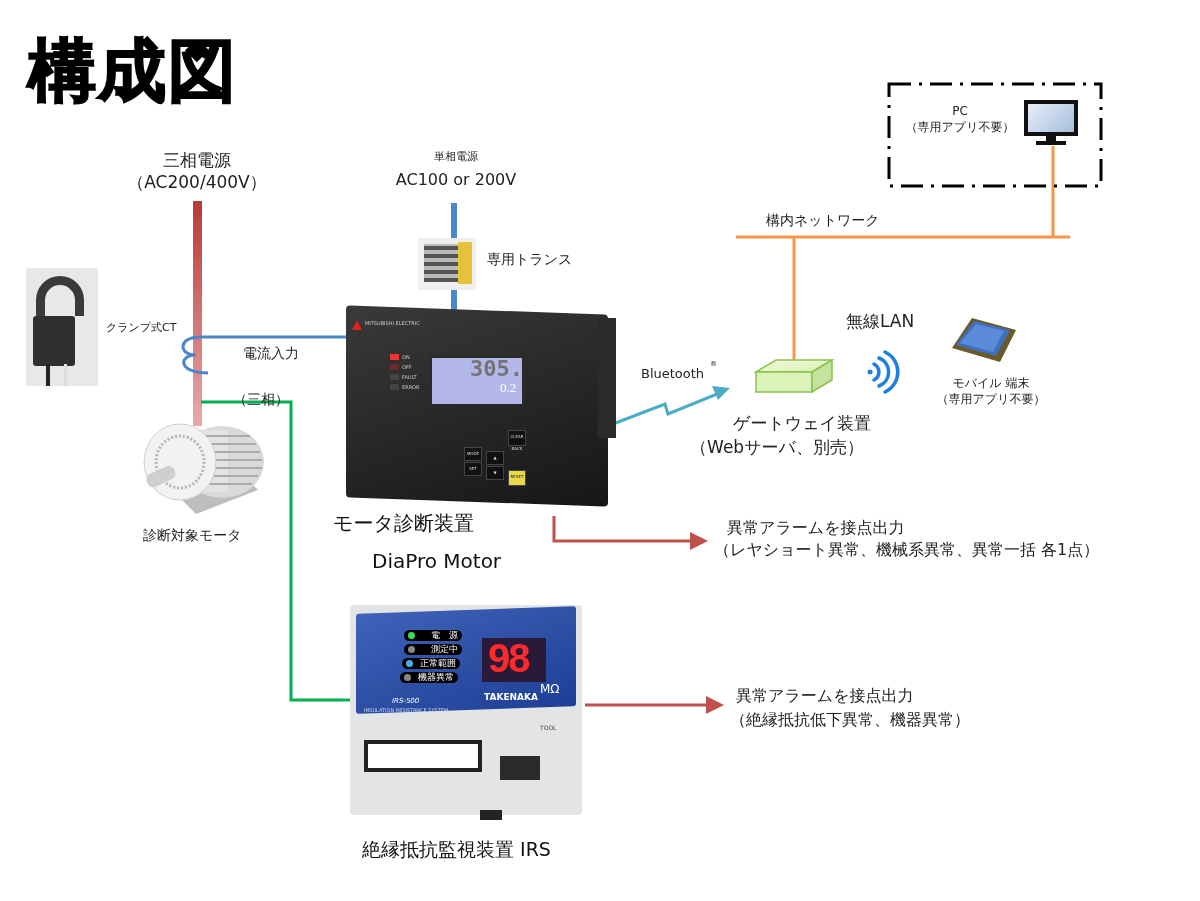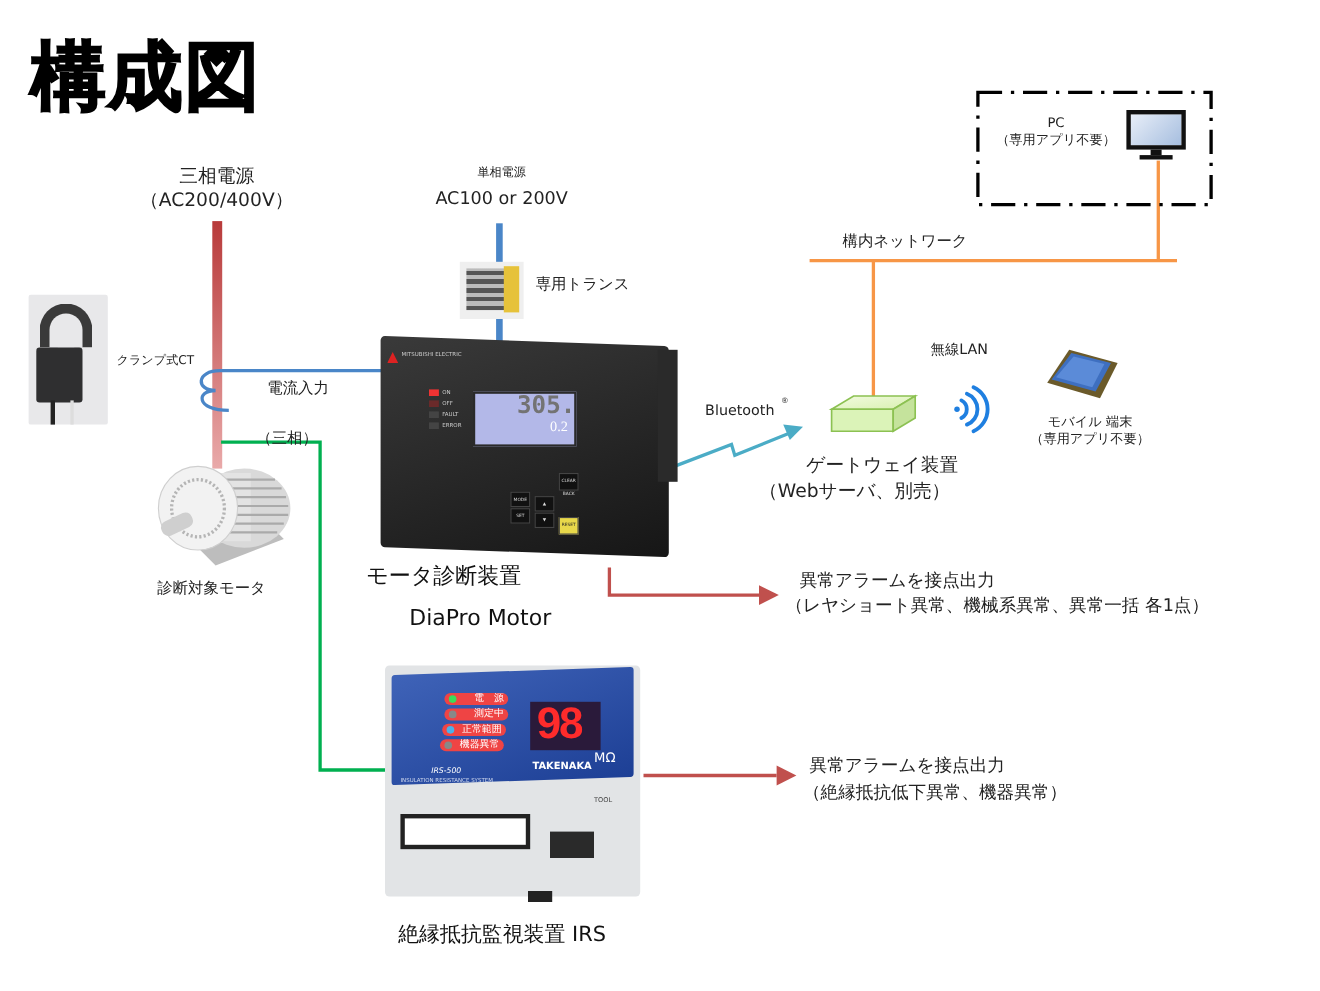--- a/index.html
+++ b/index.html
@@ -33,21 +33,21 @@
   .key { width:16px; height:12px; background:#111; border:1px solid #444; font-size:4px; color:#ddd; text-align:center; line-height:12px; }
   .key-reset { background:#e8d84a; color:#222; }
   .logo { left:352px; top:320px; width:10px; height:10px; background:#d22; clip-path:polygon(50% 0,100% 100%,0 100%); }
   .logo-text { left:365px; top:320px; font-size:5px; color:#ccc; }
   .monitor { left:1024px; top:100px; width:54px; height:36px; background:linear-gradient(135deg,#e8eef8,#a6bedf); border:4px solid #111; box-sizing:border-box; }
   .monitor-neck { left:1046px; top:136px; width:10px; height:5px; background:#111; }
   .monitor-base { left:1036px; top:141px; width:30px; height:4px; background:#111; }
   
   .irs { left:350px; top:605px; width:232px; height:210px; background:#e2e4e6; border-radius:4px; }
   .irs-panel { left:356px; top:610px; width:220px; height:100px; background:linear-gradient(160deg,#3f63b8,#1d3f95); border-radius:3px; transform:skewY(-2deg); }
-  .irs-pill { width:58px; height:11px; background:#ef4444; border-radius:6px; font-size:9px; color:#fff; text-align:right; padding-right:4px; box-sizing:border-box; line-height:11px; }
+  .irs-pill { width:58px; height:11px; background:#000000; border-radius:6px; font-size:9px; color:#fff; text-align:right; padding-right:4px; box-sizing:border-box; line-height:11px; }
   .irs-dot { width:7px; height:7px; border-radius:50%; position:absolute; left:4px; top:2px; }
   .irs-seg { left:482px; top:638px; width:64px; height:44px; background:#2a1a3a; }
   .irs-seg-num { left:488px; top:634px; font-size:40px; color:#ff2b2b; font-weight:bold; font-family:Liberation Sans, sans-serif; letter-spacing:-2px; }
   .irs-terms { left:364px; top:740px; width:118px; height:32px; background:#fff; border:4px solid #222; box-sizing:border-box; }
   .irs-brand { left:484px; top:692px; font-size:9px; color:#fff; font-weight:bold; }
   .irs-model { left:392px; top:697px; font-size:7px; color:#fff; font-style:italic; }
   .irs-sys { left:364px; top:707px; font-size:5px; color:#cfd8ee; }
   .irs-unit { left:540px; top:682px; font-size:12px; color:#fff; }
   .irs-tool { left:540px; top:724px; font-size:6px; color:#444; }
   .irs-switch { left:500px; top:756px; width:40px; height:24px; background:#2a2a2a; }
@@ -182,21 +182,21 @@
 <div class="lbl" style="left:372px;top:549px;font-size:20px;color:#111;">DiaPro Motor</div>
 
 <div class="lbl" style="left:641px;top:366px;font-size:13px;">Bluetooth</div>
 <div class="lbl" style="left:710px;top:360px;font-size:7px;">®</div>
 
 <div class="lbl center" style="left:718px;top:413px;width:168px;font-size:17px;">ゲートウェイ装置</div>
 <div class="lbl center" style="left:687px;top:437px;width:180px;font-size:17px;">（Webサーバ、別売）</div>
 
 <div class="lbl" style="left:766px;top:212px;font-size:14px;">構内ネットワーク</div>
 
-<div class="lbl" style="left:846px;top:311px;font-size:13px;">無線LAN</div>
+<div class="lbl" style="left:846px;top:311px;font-size:17px;">無線LAN</div>
 
 <div class="lbl center" style="left:936px;top:376px;width:110px;font-size:12px;">モバイル 端末</div>
 <div class="lbl center" style="left:930px;top:392px;width:122px;font-size:12px;">（専用アプリ不要）</div>
 
 <div class="abs monitor"></div>
 <div class="abs monitor-neck"></div>
 <div class="abs monitor-base"></div>
 <div class="lbl center" style="left:930px;top:104px;width:60px;font-size:12px;">PC</div>
 <div class="lbl center" style="left:898px;top:120px;width:124px;font-size:12px;">（専用アプリ不要）</div>
 

